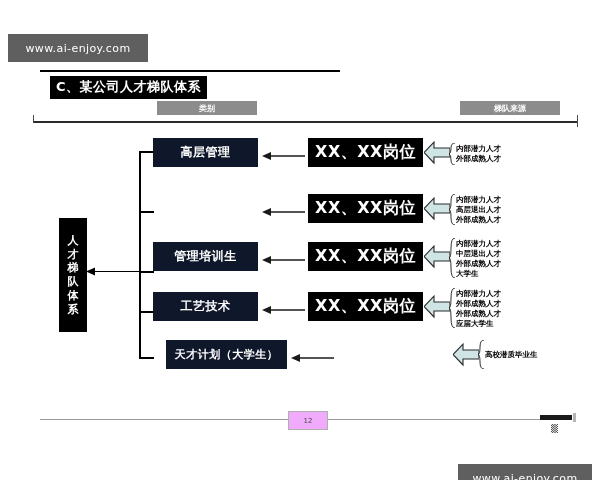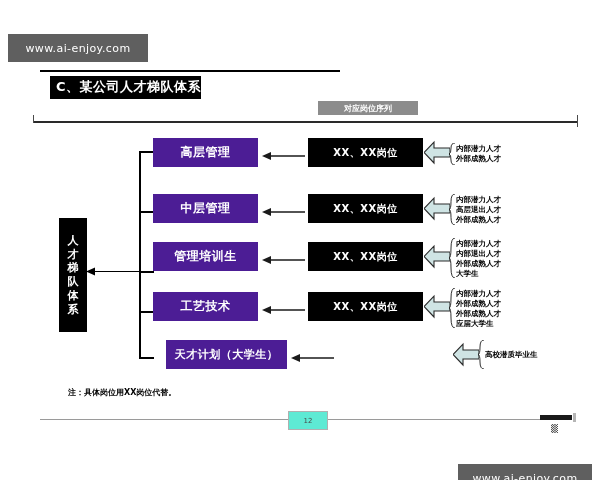--- a/index.html
+++ b/index.html
@@ -54,21 +54,21 @@
     background: #000000;
   }
   #subtitle {
     position: absolute;
     left: 50px;
     top: 76px;
     background: #000000;
     color: #ffffff;
     font-size: 13px;
     font-weight: bold;
-    padding: 2px 0 3px 6px;
+    padding: 2px 6px 3px 6px;
     letter-spacing: 0.5px;
     white-space: nowrap;
   }
 
   
   .col-head {
     position: absolute;
     height: 14px;
     background: #8c8c8c;
     color: #ffffff;
@@ -126,41 +126,41 @@
   }
 
   
   .row { position: absolute; left: 0; width: 600px; height: 34px; }
   .cat-box {
     position: absolute;
     left: 153px;
     top: 0;
     width: 105px;
     height: 29px;
-    background: #4c1d95;
+    background: #0f172a;
     color: #ffffff;
     font-size: 12px;
     font-weight: bold;
     display: flex;
     align-items: center;
     justify-content: center;
     white-space: nowrap;
     letter-spacing: 0.5px;
   }
   .cat-box.wide { left: 137px; width: 121px; font-size: 11px; }
 
   .pos-box {
     position: absolute;
     left: 308px;
     top: 0;
     width: 115px;
     height: 29px;
     background: #000000;
     color: #ffffff;
-    font-size: 10px;
+    font-size: 16px;
     font-weight: bold;
     display: flex;
     align-items: center;
     justify-content: center;
     white-space: nowrap;
     letter-spacing: 0.5px;
   }
 
   
   .thin-arrow {
@@ -216,21 +216,21 @@
     height: 1px;
     background: #9a9a9a;
   }
   #page-num {
     position: absolute;
     left: 288px;
     top: 411px;
     width: 38px;
     height: 17px;
     border: 1px solid #b0b0b0;
-    background: #5eead4;
+    background: #f0abfc;
     color: #4a4a4a;
     font-size: 7px;
     display: flex;
     align-items: center;
     justify-content: center;
   }
   #footer-bar {
     position: absolute;
     left: 540px;
     top: 415px;
@@ -262,21 +262,22 @@
 <body>
 
 <div id="page">
 
   <div class="watermark" id="wm-top">www.ai-enjoy.com</div>
   <div class="watermark" id="wm-bottom">www.ai-enjoy.com</div>
 
   <div id="title-rule"></div>
   <div id="subtitle">C、某公司人才梯队体系</div>
 
-  <div class="col-head" id="head-1">对应岗位序列</div>
+  <div class="col-head" id="head-0">类别</div>
+  <div class="col-head" id="head-2">梯队来源</div>
 
   <div id="header-rule"></div>
   <div id="header-rule-capL"></div>
   <div id="header-rule-capR"></div>
 
   <div id="system-box">
     <span>人</span>
     <span>才</span>
     <span>梯</span>
     <span>队</span>
@@ -311,21 +312,20 @@
     <svg class="brace" style="top:5px; height:22px;" viewBox="0 0 7 22" preserveAspectRatio="none">
       <path d="M6,0 Q2,0 2,5 Q2,11 0,11 Q2,11 2,17 Q2,22 6,22" fill="none" stroke="#1a1a1a" stroke-width="0.9"></path>
     </svg>
     <div class="src" style="top:6px;">
       <div>内部潜力人才</div>
       <div>外部成熟人才</div>
     </div>
   </div>
 
   <div class="row" style="top:194px;">
-    <div class="cat-box">中层管理</div>
     <svg class="thin-arrow" viewBox="0 0 43 10">
       <line x1="43" y1="5" x2="8" y2="5" stroke="#1a1a1a" stroke-width="1.6"></line>
       <polygon points="0,5 9,1 9,9" fill="#1a1a1a"></polygon>
     </svg>
     <div class="pos-box">XX、XX岗位</div>
     <svg class="block-arrow" viewBox="0 0 26 25">
       <polygon points="0,12.5 10,2 10,8 26,8 26,17 10,17 10,23" fill="#cfe4e4" stroke="#2a2a2a" stroke-width="1.1"></polygon>
     </svg>
     <svg class="brace" style="top:0px; height:31px;" viewBox="0 0 7 31" preserveAspectRatio="none">
       <path d="M6,0 Q2,0 2,7.5 Q2,15.5 0,15.5 Q2,15.5 2,23.5 Q2,31 6,31" fill="none" stroke="#1a1a1a" stroke-width="0.9"></path>
@@ -345,21 +345,21 @@
     </svg>
     <div class="pos-box">XX、XX岗位</div>
     <svg class="block-arrow" viewBox="0 0 26 25">
       <polygon points="0,12.5 10,2 10,8 26,8 26,17 10,17 10,23" fill="#cfe4e4" stroke="#2a2a2a" stroke-width="1.1"></polygon>
     </svg>
     <svg class="brace" style="top:-4px; height:40px;" viewBox="0 0 7 40" preserveAspectRatio="none">
       <path d="M6,0 Q2,0 2,10 Q2,20 0,20 Q2,20 2,30 Q2,40 6,40" fill="none" stroke="#1a1a1a" stroke-width="0.9"></path>
     </svg>
     <div class="src" style="top:-3px;">
       <div>内部潜力人才</div>
-      <div>内部退出人才</div>
+      <div>中层退出人才</div>
       <div>外部成熟人才</div>
       <div>大学生</div>
     </div>
   </div>
 
   <div class="row" style="top:292px;">
     <div class="cat-box">工艺技术</div>
     <svg class="thin-arrow" viewBox="0 0 43 10">
       <line x1="43" y1="5" x2="8" y2="5" stroke="#1a1a1a" stroke-width="1.6"></line>
       <polygon points="0,5 9,1 9,9" fill="#1a1a1a"></polygon>
@@ -389,21 +389,20 @@
       <polygon points="0,12.5 10,2 10,8 26,8 26,17 10,17 10,23" fill="#cfe4e4" stroke="#2a2a2a" stroke-width="1.1"></polygon>
     </svg>
     <svg class="brace" style="top:0px; height:29px;" viewBox="0 0 7 29" preserveAspectRatio="none">
       <path d="M6,0 Q2,0 2,7 Q2,14.5 0,14.5 Q2,14.5 2,22 Q2,29 6,29" fill="none" stroke="#1a1a1a" stroke-width="0.9"></path>
     </svg>
     <div class="src" style="top:10px;">
       <div>高校潜质毕业生</div>
     </div>
   </div>
 
-  <div id="note">注：具体岗位用XX岗位代替。</div>
 
   <div id="footer-line"></div>
   <div id="page-num">12</div>
   <div id="footer-bar"></div>
   <div id="footer-bar-edge"></div>
   <div id="footer-glyph">▒</div>
 
 </div>
 
 </body></html>

